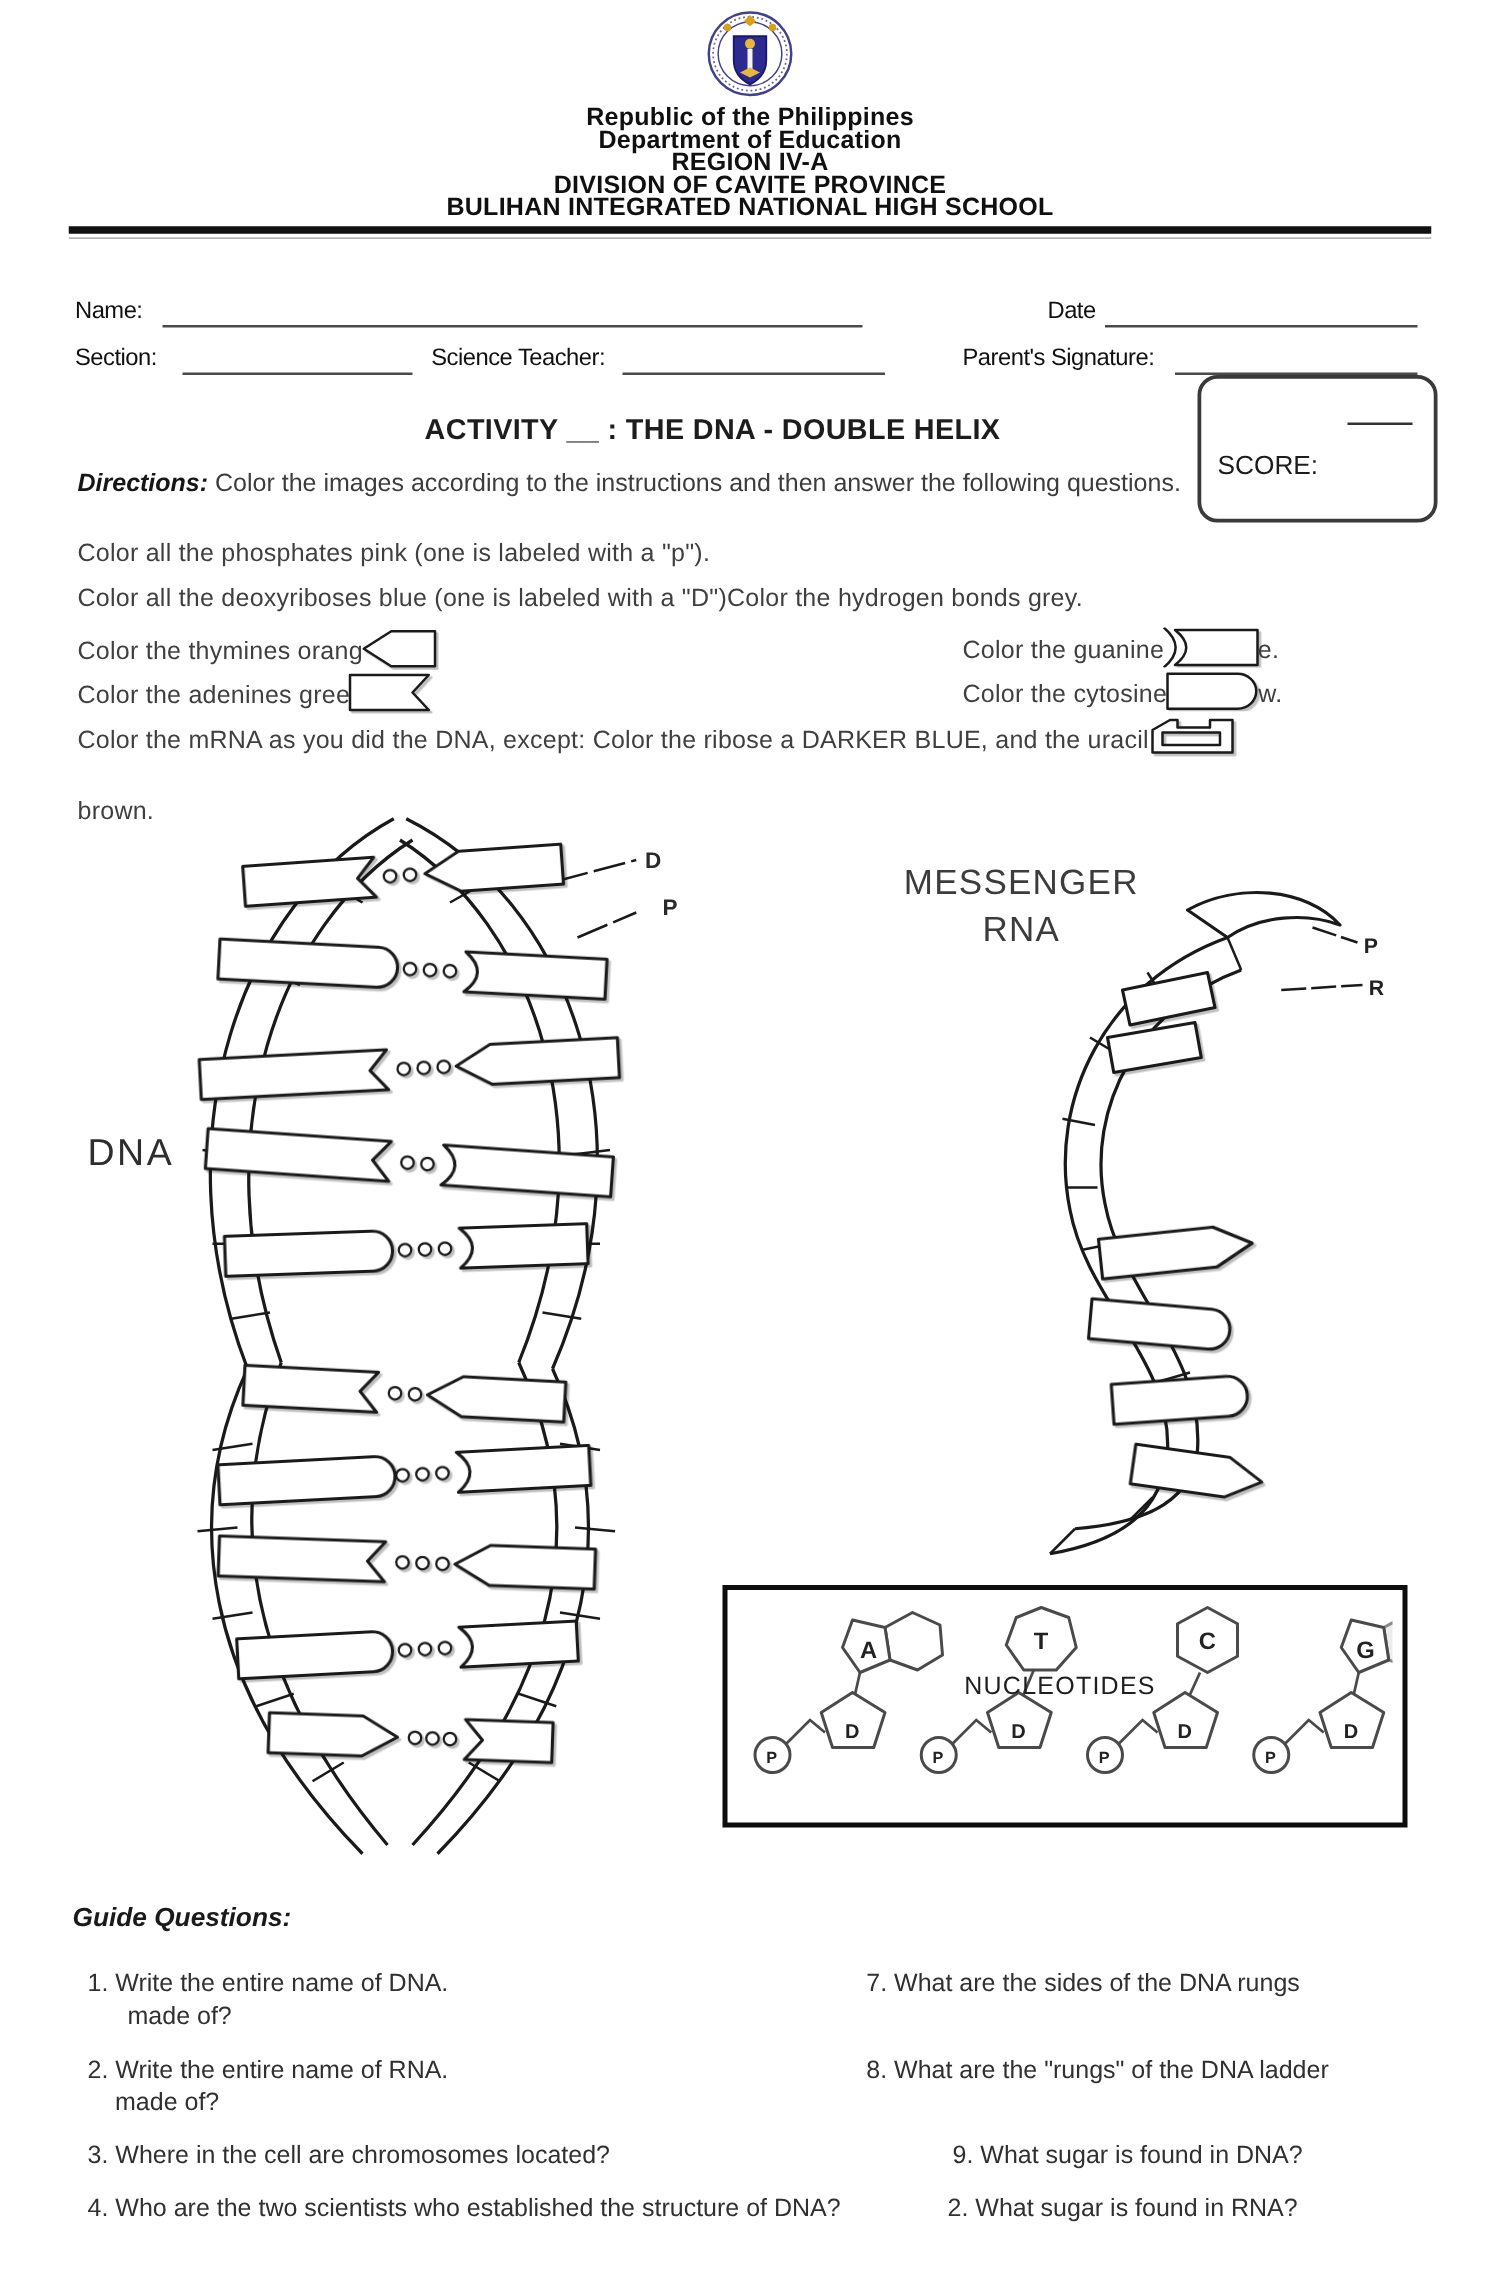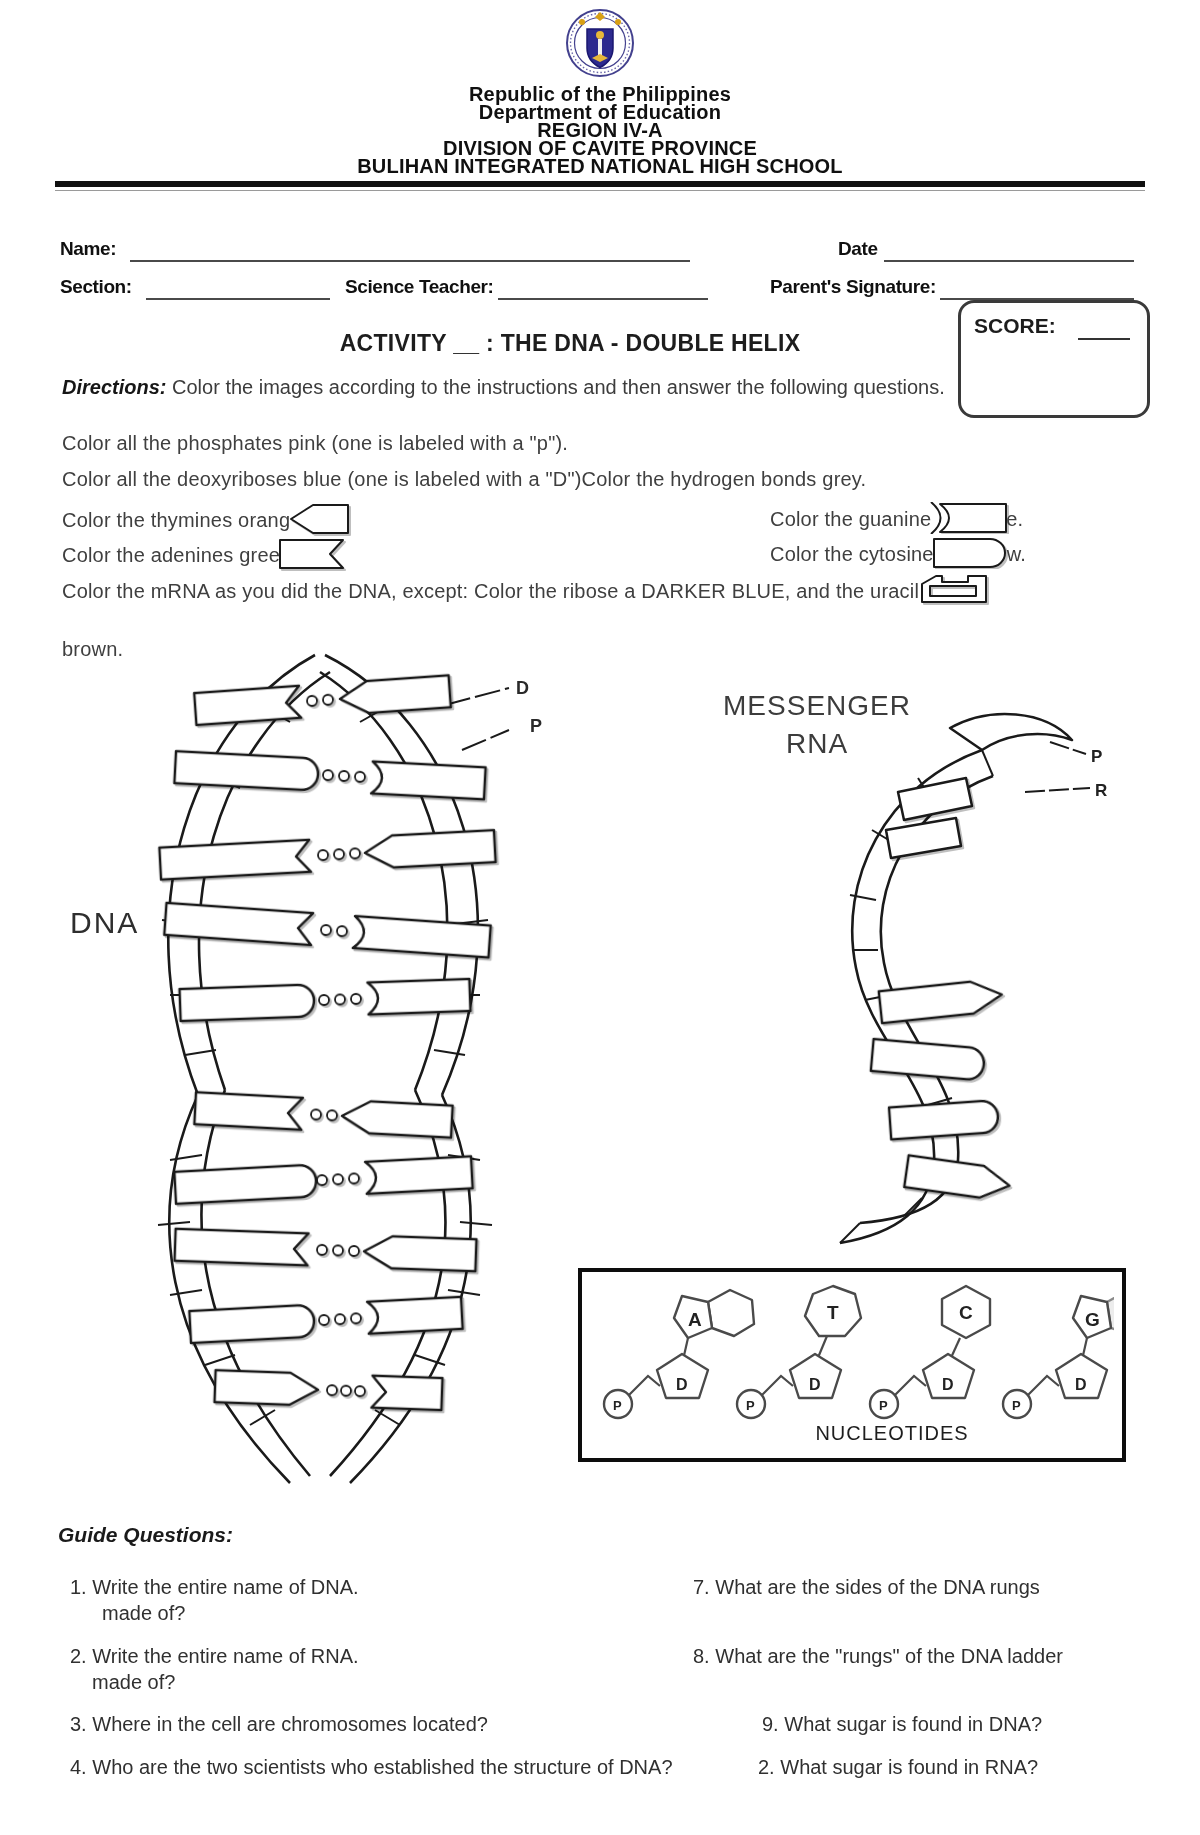--- a/index.html
+++ b/index.html
@@ -2,29 +2,29 @@
 <html><head>
 <meta charset="utf-8">
 <style>
   html,body{margin:0;padding:0;background:#e8e8e8;}
   #page{position:relative;width:1200px;height:1835px;background:#ffffff;margin:0 auto;
         font-family:"Liberation Sans",sans-serif;color:#222;overflow:hidden;}
   .abs{position:absolute;}
   .hdrline{width:100%;text-align:center;font-weight:bold;font-size:20px;line-height:17.5px;color:#101010;letter-spacing:.2px;}
   .rule-thick{height:6px;background:#101010;}
   .rule-thin{height:1px;background:#9a9a9a;}
-  .flabel{font-weight:bold;font-size:19px;color:#101010;letter-spacing:-.4px;white-space:nowrap;}
+  .flabel{font-weight:normal;font-size:19px;color:#101010;letter-spacing:-.4px;white-space:nowrap;}
   .fline{border-bottom:2px solid #4a4a4a;height:0;}
   .title{width:1140px;text-align:center;font-weight:bold;font-size:23px;color:#1d1d1d;letter-spacing:.3px;}
   .dirs{font-size:20px;color:#3c3c3c;}
   .dirs b{font-style:italic;color:#161616;}
   .instr{font-size:20px;color:#3f3f3f;letter-spacing:.2px;white-space:nowrap;}
   .instr .icon{display:inline-block;vertical-align:middle;margin:0 -4px 0 -3px;}
   .scorebox{width:186px;height:112px;border:3px solid #3a3a3a;border-radius:16px;background:transparent;}
-  .scorelabel{font-weight:bold;font-size:21px;color:#1c1c1c;}
+  .scorelabel{font-weight:normal;font-size:21px;color:#1c1c1c;margin-top:47px;}
   .scoreline{width:52px;border-bottom:2.5px solid #333;}
   .biglabel{font-size:30px;color:#2e2e2e;letter-spacing:2px;}
   .mrnatitle{width:240px;text-align:center;font-size:28px;color:#3c3c3c;letter-spacing:1px;}
   .dplabel{font-size:18px;font-weight:600;color:#2a2a2a;}
   .nbox{width:540px;height:186px;border:4px solid #0d0d0d;background:#fff;}
   .nlabel{width:100%;text-align:center;font-size:20px;color:#1e1e1e;letter-spacing:1px;font-weight:500;}
   .gq-head{font-size:21px;font-weight:bold;font-style:italic;color:#1a1a1a;}
   .gq{font-size:20px;color:#303030;white-space:nowrap;}
   svg .piece{fill:#ffffff;stroke:#1a1a1a;stroke-width:2.5;stroke-linejoin:round;}
   svg .strand{fill:none;stroke:#1a1a1a;stroke-width:2.6;}
@@ -323,21 +323,21 @@
       <polygon class="ring" points="100,22 126,28 130,54 106,64 92,44"></polygon>
       <text class="blet" x="104" y="52" font-size="19">G</text>
       <line class="bondl" x1="106" y1="64" x2="101" y2="86"></line>
       <polygon class="ring" points="100,80 126,96 117,124 84,124 75,96"></polygon>
       <text class="blet" x="94" y="116" font-size="16">D</text>
       <path class="bondl" d="M46 122 L66 102 L78 112"></path>
       <circle class="ring" cx="36" cy="130" r="14"></circle>
       <text class="blet" x="31" y="136" font-size="13">P</text>
     </g>
   </svg>
-  <div class="abs nlabel" style="left:578px;top:1422px;width:540px;margin-left:44px;">NUCLEOTIDES</div>
+  <div class="abs nlabel" style="left:578px;top:1338px;width:540px;">NUCLEOTIDES</div>
 
   <div class="abs gq-head" style="left:58px;top:1523px;">Guide Questions:</div>
 
   <div class="abs gq" style="left:70px;top:1576px;">
     <span>1.</span>&nbsp;<span>Write the entire name of DNA.</span></div>
   <div class="abs gq" style="left:102px;top:1602px;">made of?</div>
 
   <div class="abs gq" style="left:70px;top:1645px;">
     <span>2.</span>&nbsp;<span>Write the entire name of RNA.</span></div>
   <div class="abs gq" style="left:92px;top:1671px;">made of?</div>

